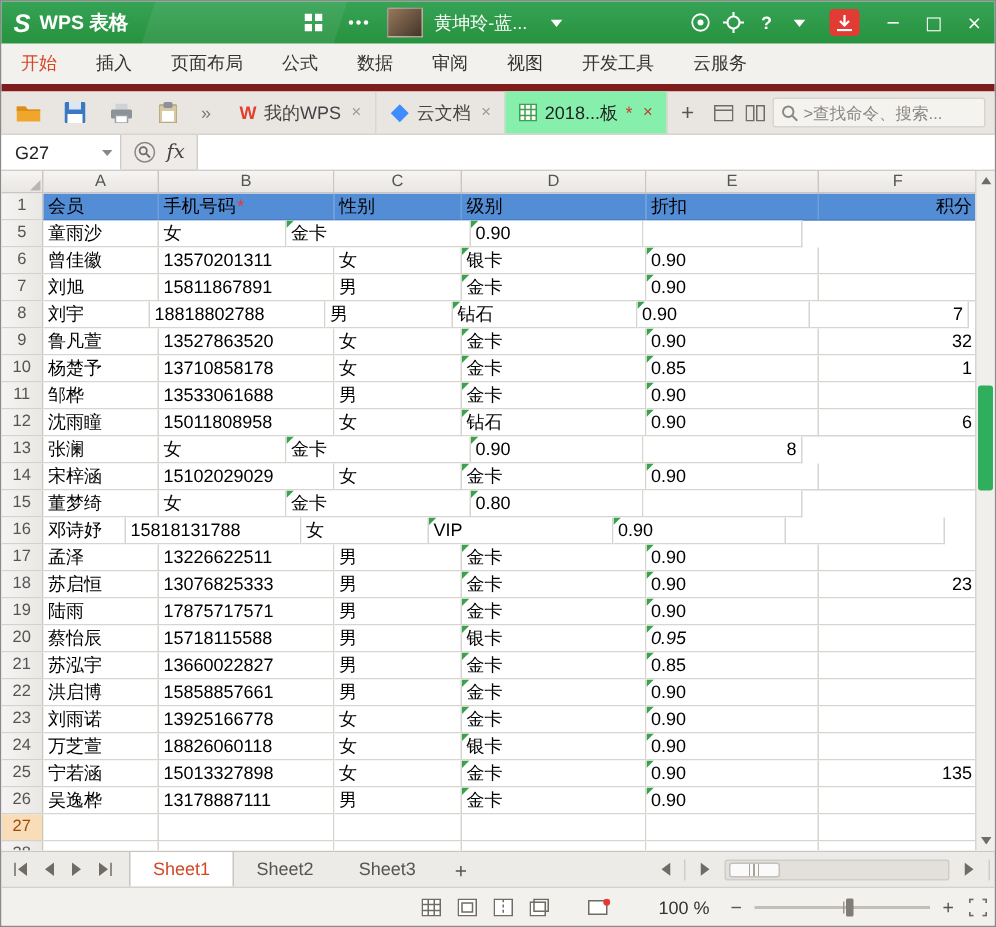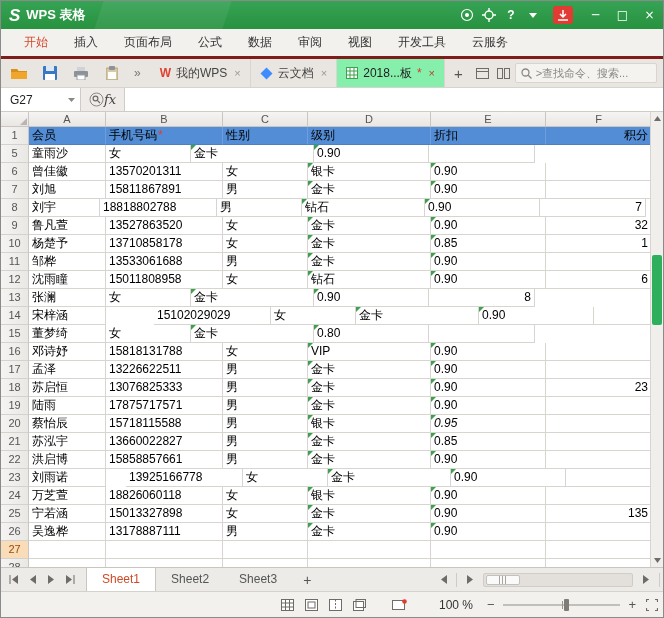--- a/index.html
+++ b/index.html
@@ -16,21 +16,21 @@
   .tb-mid{display:flex;align-items:center;gap:8px;margin-left:112px;z-index:1}
   .avatar{width:24px;height:20px;background:linear-gradient(135deg,#96785a,#43352a);border:1px solid rgba(255,255,255,.45)}
   .user{font-size:12px;white-space:nowrap}
   .tb-right{margin-left:auto;display:flex;align-items:center;z-index:1}
   .tb-ic{width:22px;height:28px;display:flex;align-items:center;justify-content:center}
   .help-glyph{font-size:12px;font-weight:bold}
   .dl{width:20px;height:18px;background:#e23b33;border-radius:3px;display:flex;align-items:center;justify-content:center;margin:0 9px}
   .winbtn{width:27px;height:28px;display:flex;align-items:center;justify-content:center;font-size:12px;font-family:"DejaVu Sans",sans-serif}
 
   
-  .ribbon{flex:0 0 28px;background:#f3f1ee;display:flex;padding-left:10px;border-bottom:3px solid #7f1d1d}
+  .ribbon{flex:0 0 28px;background:#f3f1ee;display:flex;border-bottom:5px solid #7f1d1d}
   .rtab{font-size:12px;color:#333;padding:0 13px;line-height:27px;white-space:nowrap;cursor:default}
   .rtab.active{color:#d4472a}
 
   
   .toolbar{flex:0 0 28px;background:#e9e6e2;display:flex;align-items:center;border-bottom:1px solid #d7d3cf;padding-left:7px}
   .qicons{display:flex;align-items:center;gap:9px;margin-right:10px}
   .chev{color:#777;font-size:12px;margin-left:2px}
   .doctab{height:28px;display:flex;align-items:center;gap:5px;padding:0 9px;font-size:12px;color:#444;border-right:1px solid #d9d5d1;white-space:nowrap}
   .doctab.active{background:#86efac;color:#222}
   .wicon{color:#e0402f;font-weight:bold;font-size:12px}
@@ -38,21 +38,21 @@
   .doctab.active .tab-x{color:#b3442f}
   .mod{color:#d43a2a;font-size:12px}
   .plusbtn{padding:0 9px;font-size:15px;color:#555}
   .mini-ic{width:22px;height:22px;display:flex;align-items:center;justify-content:center}
   .search{margin-left:auto;display:flex;align-items:center;gap:4px;width:146px;height:20px;background:#f5f3f0;border:1px solid #d8d4d0;border-radius:2px;padding:0 5px;color:#8a8784;font-size:11px;margin-right:6px;overflow:hidden;white-space:nowrap}
 
   
   .fbar{flex:0 0 24px;background:#eeebe8;display:flex;align-items:center;border-bottom:1px solid #cfccc8}
   .namebox{width:80px;height:23px;background:#fff;border-right:1px solid #cfccc8;display:flex;align-items:center;padding-left:9px;font-size:12px;color:#222}
   .nb-caret{margin-left:auto;margin-right:5px;display:flex}
-  .fbar-icons{display:flex;align-items:flex-end;gap:0;padding:0 8px}
+  .fbar-icons{display:flex;align-items:flex-end;gap:7px;padding:0 8px}
   .fx{font-family:"DejaVu Serif","Liberation Serif",serif;font-style:italic;font-size:13px;color:#444}
   .finput{flex:1;height:23px;background:#fff;border-left:1px solid #cfccc8;font-size:12px;line-height:23px;padding-left:4px}
 
   
   .sheet{flex:1;position:relative;overflow:hidden;background:#fff}
   .colrow{display:flex;height:15px}
   .corner{width:28px;flex:0 0 28px;height:15px;background:linear-gradient(#f6f5f3,#e9e6e3);border-right:1px solid #c9c6c2;border-bottom:1px solid #c9c6c2;position:relative}
   .corner:after{content:"";position:absolute;right:1px;bottom:1px;border-left:7px solid transparent;border-bottom:7px solid #b9b6b2}
   .colhdr{height:15px;flex:0 0 auto;background:linear-gradient(#f6f5f3,#e9e6e3);border-right:1px solid #c9c6c2;border-bottom:1px solid #c9c6c2;font-size:11px;color:#555;text-align:center;line-height:14px}
   #grid-body{position:absolute;top:15px;left:0;right:13px;bottom:0;overflow:hidden}
@@ -101,20 +101,44 @@
 <body>
 
 <div class="app">
 
   <div class="titlebar">
     <div class="deco"></div>
     <div class="logo">
       <span class="logo-s">S</span>
       <span class="logo-text">WPS 表格</span>
     </div>
+    <div class="tb-mid">
+      <span class="tb-ic">
+        <svg width="12" height="12">
+            <rect x="0" y="0" width="5" height="5" fill="#fff"></rect>
+            <rect x="7" y="0" width="5" height="5" fill="#fff"></rect>
+            <rect x="0" y="7" width="5" height="5" fill="#fff"></rect>
+            <rect x="7" y="7" width="5" height="5" fill="#fff"></rect>
+          </svg>
+      </span>
+      <span class="tb-ic">
+        <svg width="14" height="4">
+            <circle cx="2" cy="2" r="1.5" fill="#fff"></circle>
+            <circle cx="7" cy="2" r="1.5" fill="#fff"></circle>
+            <circle cx="12" cy="2" r="1.5" fill="#fff"></circle>
+          </svg>
+      </span>
+      <span class="avatar"></span>
+      <span class="user">黄坤玲-蓝...</span>
+      <span class="tb-ic">
+        <svg width="8" height="5">
+            <path d="M0 0 L8 0 L4 5 Z" fill="#fff"></path>
+          </svg>
+      </span>
+    </div>
     <div class="tb-right">
       <span class="tb-ic">
         <svg width="14" height="14">
             <circle cx="7" cy="7" r="5.5" fill="none" stroke="#fff" stroke-width="1.2"></circle>
             <circle cx="7" cy="7" r="2" fill="#fff"></circle>
           </svg>
       </span>
       <span class="tb-ic">
         <svg width="14" height="14">
             <circle cx="7" cy="7" r="4" fill="none" stroke="#fff" stroke-width="1.4"></circle>
@@ -353,37 +377,37 @@
           <div class="rownum">13</div>
           <div class="cell" style="width: 77px;"><span>张澜</span></div>
           <div class="cell" style="width: 85px;"><span>女</span></div>
           <div class="cell" style="width: 123px;"><span>金卡</span><i class="tri"></i></div>
           <div class="cell" style="width: 115px;"><span>0.90</span><i class="tri"></i></div>
           <div class="cell right" style="width: 106px;"><span>8</span></div>
         </div>
         <div class="grow">
           <div class="rownum">14</div>
           <div class="cell" style="width: 77px;"><span>宋梓涵</span></div>
-          <div class="cell" style="width: 117px; margin-left: 48px;"><span>15102029029</span></div>
+          <div class="cell" style="width: 117px;"><span>15102029029</span></div>
           <div class="cell" style="width: 85px;"><span>女</span></div>
           <div class="cell" style="width: 123px;"><span>金卡</span><i class="tri"></i></div>
           <div class="cell" style="width: 115px;"><span>0.90</span><i class="tri"></i></div>
           <div class="cell right" style="width: 106px;"><span></span></div>
         </div>
         <div class="grow">
           <div class="rownum">15</div>
           <div class="cell" style="width: 77px;"><span>董梦绮</span></div>
           <div class="cell" style="width: 85px;"><span>女</span></div>
           <div class="cell" style="width: 123px;"><span>金卡</span><i class="tri"></i></div>
           <div class="cell" style="width: 115px;"><span>0.80</span><i class="tri"></i></div>
           <div class="cell right" style="width: 106px;"><span></span></div>
         </div>
         <div class="grow">
           <div class="rownum">16</div>
-          <div class="cell" style="width: 77px;"><span>邓诗妤</span></div>
+          <div class="cell" style="width: 55px;"><span>邓诗妤</span></div>
           <div class="cell" style="width: 117px;"><span>15818131788</span></div>
           <div class="cell" style="width: 85px;"><span>女</span></div>
           <div class="cell" style="width: 123px;"><span>VIP</span><i class="tri"></i></div>
           <div class="cell" style="width: 115px;"><span>0.90</span><i class="tri"></i></div>
           <div class="cell right" style="width: 106px;"><span></span></div>
         </div>
         <div class="grow">
           <div class="rownum">17</div>
           <div class="cell" style="width: 77px;"><span>孟泽</span></div>
           <div class="cell" style="width: 117px;"><span>13226622511</span></div>
@@ -433,21 +457,21 @@
           <div class="cell" style="width: 77px;"><span>洪启博</span></div>
           <div class="cell" style="width: 117px;"><span>15858857661</span></div>
           <div class="cell" style="width: 85px;"><span>男</span></div>
           <div class="cell" style="width: 123px;"><span>金卡</span><i class="tri"></i></div>
           <div class="cell" style="width: 115px;"><span>0.90</span><i class="tri"></i></div>
           <div class="cell right" style="width: 106px;"><span></span></div>
         </div>
         <div class="grow">
           <div class="rownum">23</div>
           <div class="cell" style="width: 77px;"><span>刘雨诺</span></div>
-          <div class="cell" style="width: 117px; margin-left: 20px;"><span>13925166778</span></div>
+          <div class="cell" style="width: 117px;"><span>13925166778</span></div>
           <div class="cell" style="width: 85px;"><span>女</span></div>
           <div class="cell" style="width: 123px;"><span>金卡</span><i class="tri"></i></div>
           <div class="cell" style="width: 115px;"><span>0.90</span><i class="tri"></i></div>
           <div class="cell right" style="width: 106px;"><span></span></div>
         </div>
         <div class="grow">
           <div class="rownum">24</div>
           <div class="cell" style="width: 77px;"><span>万芝萱</span></div>
           <div class="cell" style="width: 117px;"><span>18826060118</span></div>
           <div class="cell" style="width: 85px;"><span>女</span></div>

